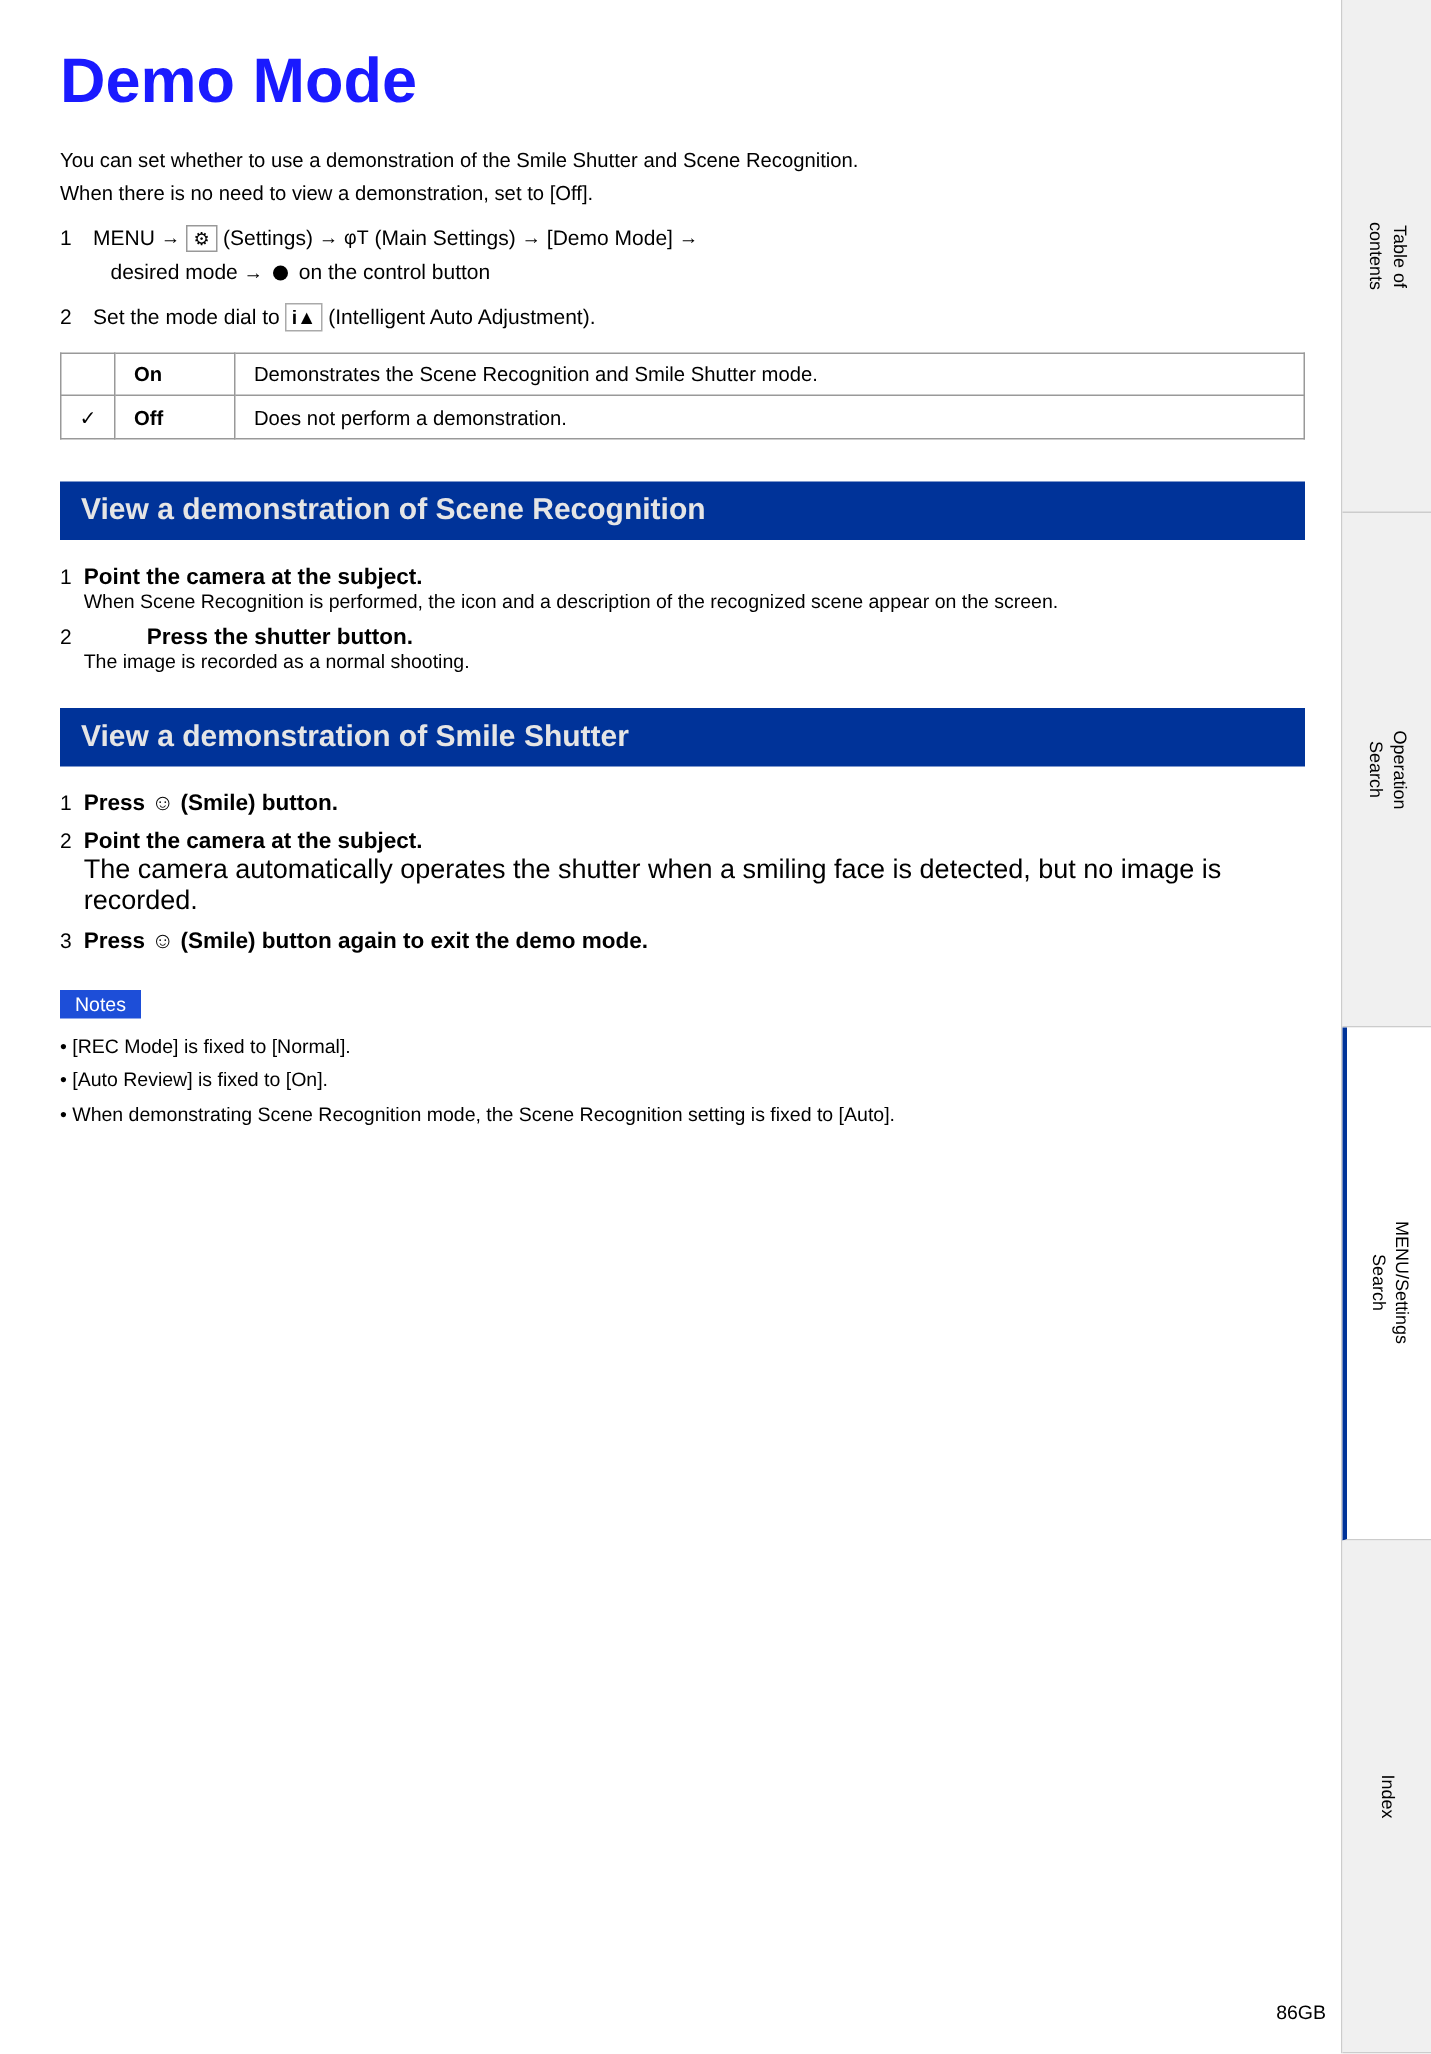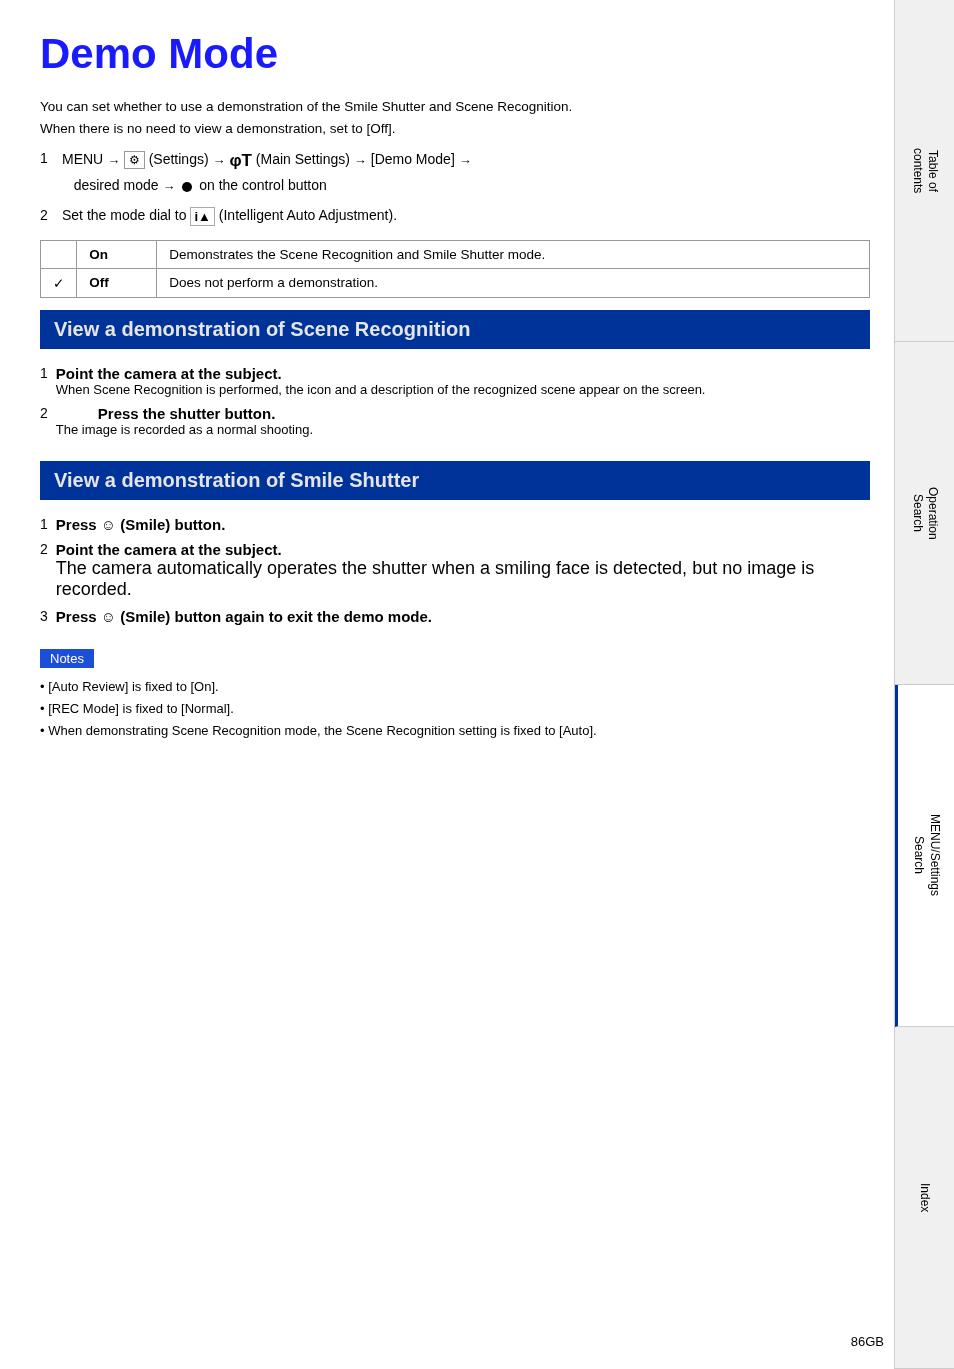--- a/index.html
+++ b/index.html
@@ -28,21 +28,21 @@
       margin-bottom: 8px;
     }
     .step-num {
       font-weight: normal;
       min-width: 14px;
     }
     
     .mode-table {
       border-collapse: collapse;
       width: 100%;
-      margin-bottom: 12px;
+      margin-bottom: 28px;
       font-size: 13.5px;
     }
     .mode-table td {
       border: 1px solid #999;
       padding: 6px 12px;
       vertical-align: middle;
     }
     .mode-table .col-check {
       width: 34px;
       text-align: center;
@@ -146,21 +146,21 @@
     <span>You can set whether to use a demonstration of the Smile Shutter and Scene Recognition.</span><br>
     <span>When there is no need to view a demonstration, set to [Off].</span>
   </div>
 
   <div style="display:flex; gap:8px; margin-bottom:10px; font-size:14px; line-height:1.6;">
     <span class="step-num">1</span>
     <span>
       MENU <span class="arrow">→</span>
       <span style="border:1px solid #999; padding:1px 4px; font-size:12px; vertical-align:middle;">⚙</span>
       (Settings) <span class="arrow">→</span>
-      <span style="font-size:17px; vertical-align:middle; font-weight:bold;">φT</span>
+      <span style="font-size:13px; vertical-align:middle; font-weight:normal;">φT</span>
       (Main Settings) <span class="arrow">→</span> [Demo Mode] <span class="arrow">→</span><br>
       &nbsp;&nbsp;&nbsp;desired mode <span class="arrow">→</span>
       <span class="bullet-dot" style="margin:0 3px;"></span>
       on the control button
     </span>
   </div>
 
   <div style="display:flex; gap:8px; margin-bottom:16px; font-size:14px;">
     <span class="step-num">2</span>
     <span>
@@ -228,22 +228,22 @@
         <div style="font-size:15px; font-weight:bold;">
           Press ☺ (Smile) button again to exit the demo mode.
         </div>
       </span>
     </li>
   </ol>
 
   <div class="notes-box">
     <span class="notes-label">Notes</span>
     <ul class="notes-list">
+      <li>[REC Mode] is fixed to [Normal].</li>
       <li>[Auto Review] is fixed to [On].</li>
-      <li>[REC Mode] is fixed to [Normal].</li>
       <li>When demonstrating Scene Recognition mode, the Scene Recognition setting is fixed to [Auto].</li>
     </ul>
   </div>
 </div>
 
 <div class="page-number">86GB</div>
 
 <div class="sidebar">
   <div class="sidebar-tab inactive">
     <span>Table of<br>contents</span>

